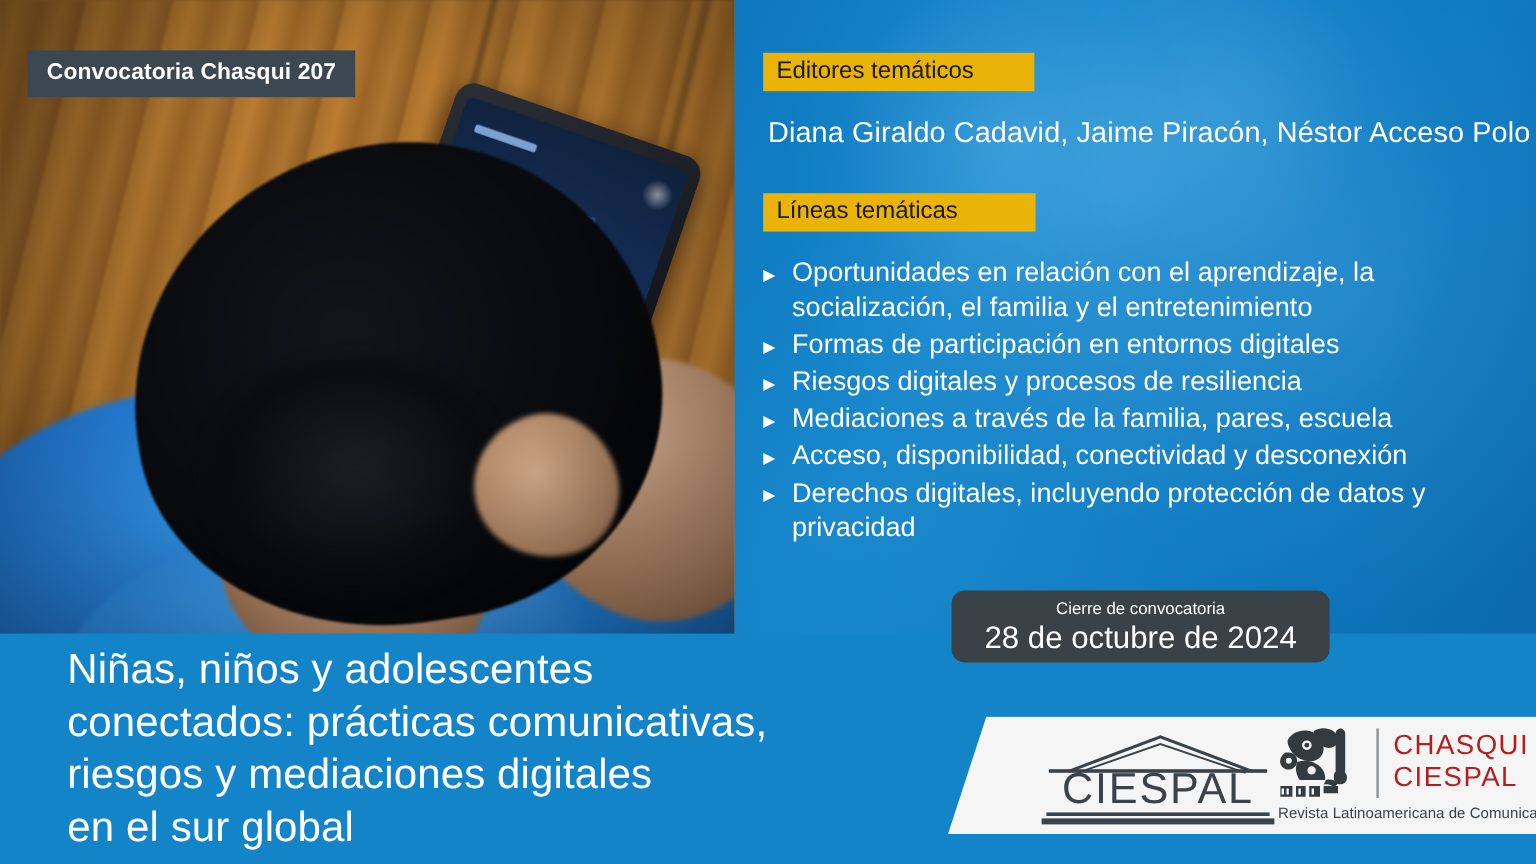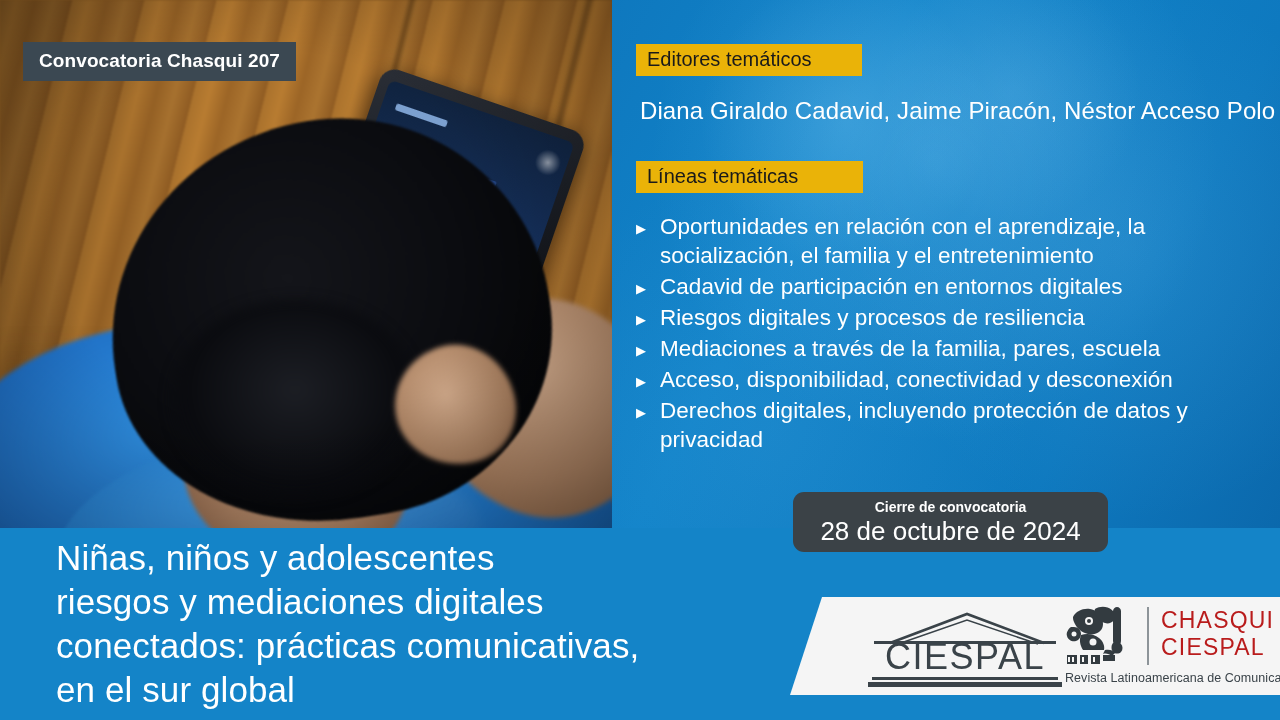--- a/index.html
+++ b/index.html
@@ -197,21 +197,21 @@
     letter-spacing:.05px;
   }
 
   
   .deadline {
     position:absolute; left:793px; top:492px; width:315px; height:60px;
     background:#3b4247; border-radius:11px;
     display:flex; flex-direction:column; align-items:center; justify-content:center;
     color:#ffffff;
   }
-  .deadline .d1 { font-size:14px; line-height:16px;font-weight:bold; }
+  .deadline .d1 { font-size:14px; line-height:16px; }
   .deadline .d2 { font-size:26px; line-height:30px; margin-top:1px; }
 
   
   .band {
     position:absolute; left:0; top:528px; width:1280px; height:192px;
     background:#1484c8;
   }
 
   
   .title {
@@ -303,21 +303,21 @@
 
     <div class="label-box lbl-lineas">Líneas temáticas</div>
 
     <div class="bullets">
       <div class="bullet">
         <span class="tri">▶</span>
         <span class="btxt">Oportunidades en relación con el aprendizaje, la socialización, el familia y el entretenimiento</span>
       </div>
       <div class="bullet">
         <span class="tri">▶</span>
-        <span class="btxt">Cadavid de participación en entornos digitales</span>
+        <span class="btxt">Formas de participación en entornos digitales</span>
       </div>
       <div class="bullet">
         <span class="tri">▶</span>
         <span class="btxt">Riesgos digitales y procesos de resiliencia</span>
       </div>
       <div class="bullet">
         <span class="tri">▶</span>
         <span class="btxt">Mediaciones a través de la familia, pares, escuela</span>
       </div>
       <div class="bullet">
@@ -333,22 +333,22 @@
 
   <div class="band"></div>
 
   <div class="deadline">
     <div class="d1">Cierre de convocatoria</div>
     <div class="d2">28 de octubre de 2024</div>
   </div>
 
   <div class="title">
     <span>Niñas, niños y adolescentes</span>
+    <span>conectados: prácticas comunicativas,</span>
     <span>riesgos y mediaciones digitales</span>
-    <span>conectados: prácticas comunicativas,</span>
     <span>en el sur global</span>
   </div>
 
   <div class="logo-panel">
 
     <div class="ciespal-logo">
       <svg class="roof" viewBox="0 0 158 34">
         <polyline points="2,32 79,3 156,32" fill="none" stroke="#3a4349" stroke-width="2.6"></polyline>
         <polyline points="10,33 79,9 150,33" fill="none" stroke="#3a4349" stroke-width="1.6"></polyline>
       </svg>

